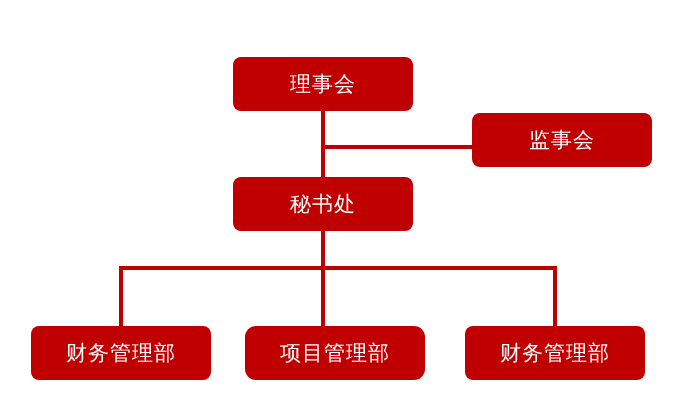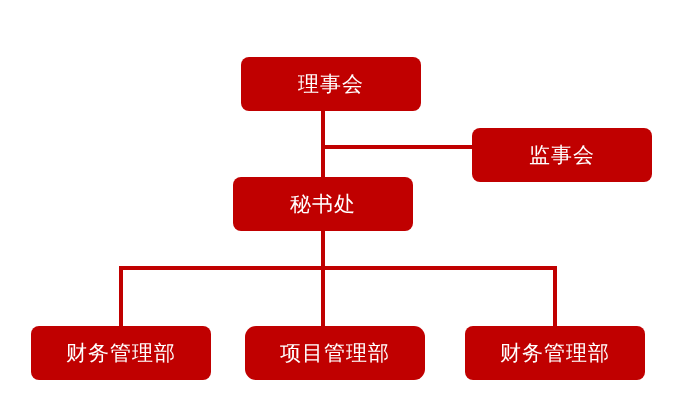--- a/index.html
+++ b/index.html
@@ -31,22 +31,22 @@
     z-index: 2;
   }
   .node-label {
     font-size: 21px;
     line-height: 1;
     letter-spacing: 1px;
     white-space: nowrap;
     font-weight: normal;
   }
   
-  #node-board        { left: 233px; top: 57px; margin-left: 8px; }
-  #node-supervisors  { left: 472px; top: 128px; }
+  #node-board        { left: 233px; top: 57px; }
+  #node-supervisors  { left: 472px; top: 113px; }
   #node-secretariat  { left: 233px; top: 177px; }
   #node-finance      { left: 31px;  top: 326px; }
   #node-project      { left: 245px; top: 326px; border-radius: 11px; }
   #node-operations   { left: 465px; top: 326px; }
 
   .connector {
     position: absolute;
     background: #c00000;
     z-index: 1;
   }

